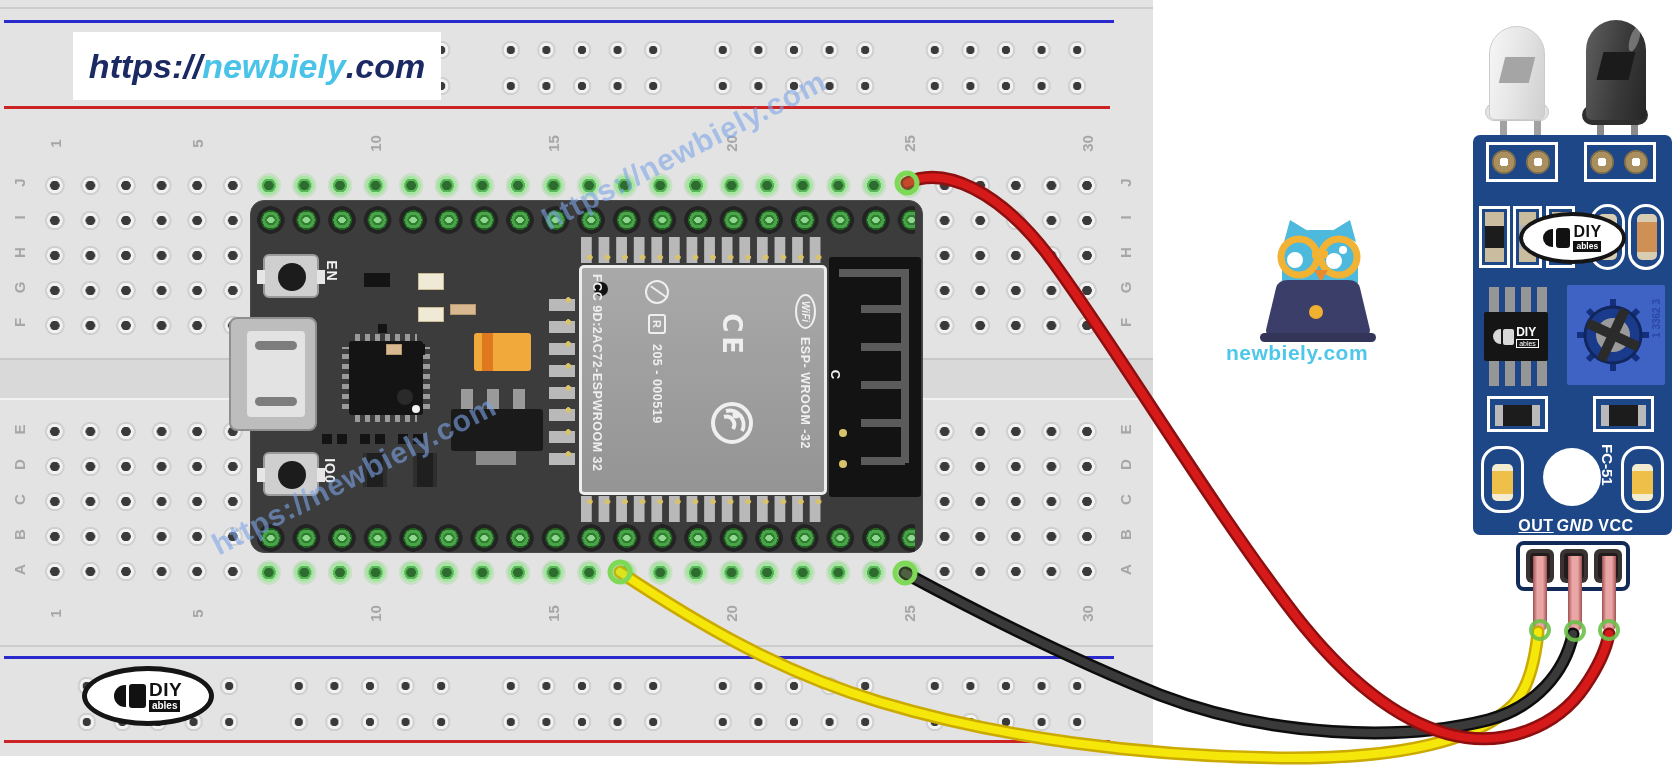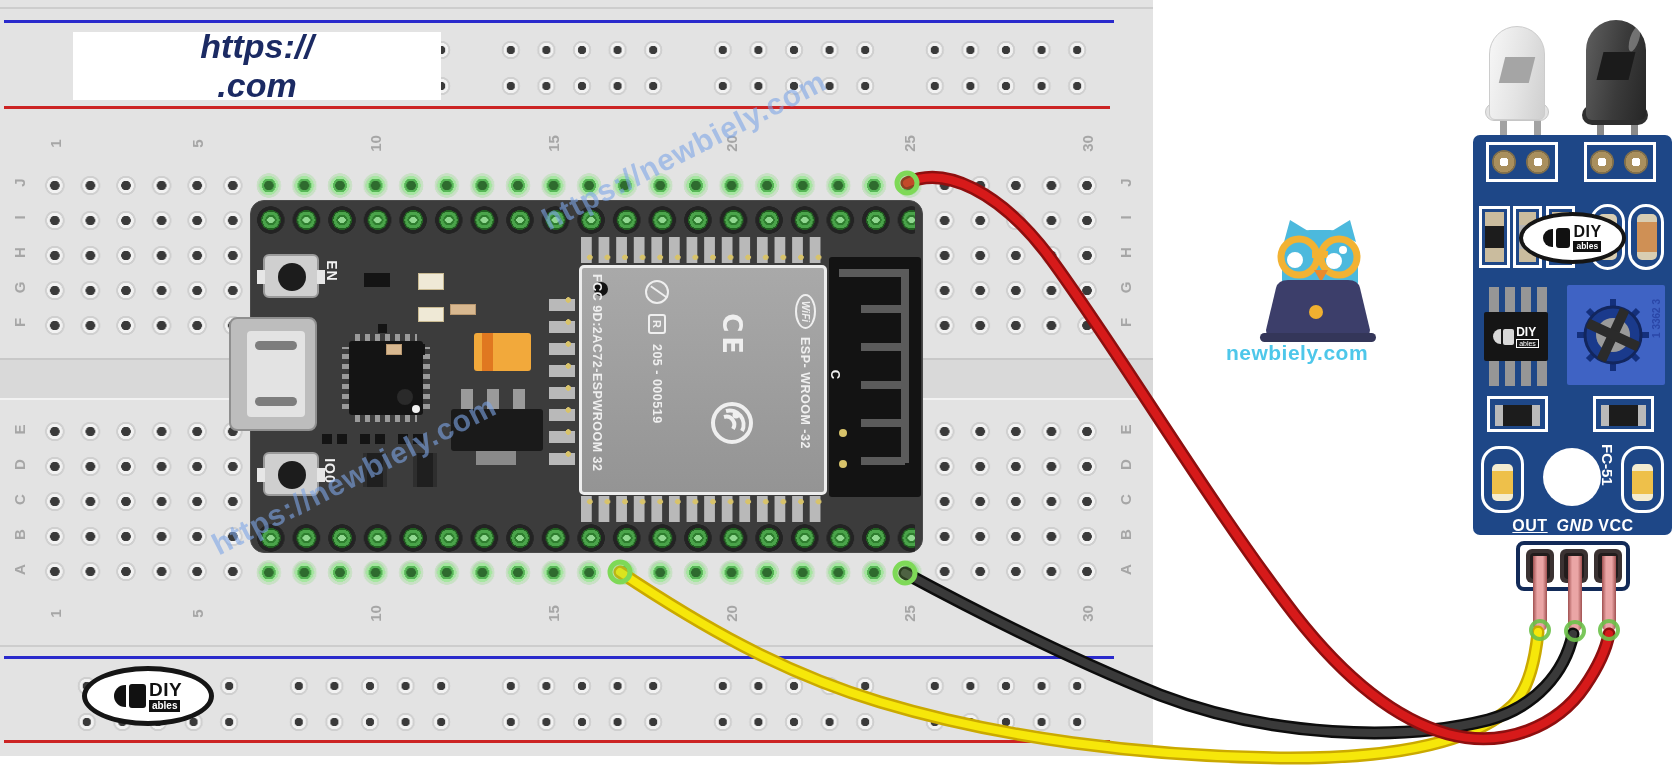--- a/index.html
+++ b/index.html
@@ -374,21 +374,21 @@
 
     <div class="abs stad" style="left:8px;top:426px;width:43px;height:67px;">
       <div class="abs" style="left:8px;top:15px;width:21px;height:37px;border-radius:5px;background:linear-gradient(#f4ecd0 0 20%,#eec04a 20% 80%,#f4ecd0 80%);"></div>
     </div>
     <div class="abs stad" style="left:148px;top:426px;width:43px;height:67px;">
       <div class="abs" style="left:8px;top:15px;width:21px;height:37px;border-radius:5px;background:linear-gradient(#f4ecd0 0 20%,#eec04a 20% 80%,#f4ecd0 80%);"></div>
     </div>
     <div class="abs" style="left:70px;top:428px;width:58px;height:58px;background:#fff;border-radius:50%;"></div>
     <span class="abs vtext" style="left:126px;top:424px;color:#fff;font-weight:bold;font-size:15px;">FC-51</span>
 
-    <span class="abs pinlbl" style="left:29px;top:497px;width:56px;text-decoration:underline;">OUT</span>
+    <span class="abs pinlbl" style="left:35px;top:497px;width:56px;text-decoration:underline;">OUT</span>
     <span class="abs pinlbl" style="left:74px;top:497px;width:56px;font-style:italic;">GND</span>
     <span class="abs pinlbl" style="left:115px;top:497px;width:56px;">VCC</span>
 
     <div class="abs" style="left:43px;top:521px;width:114px;height:50px;border:4px solid #122a58;border-radius:8px;box-sizing:border-box;"></div>
     <div class="abs hsq" style="left:53px;top:529px;width:28px;height:34px;">
         <i></i>
       </div>
     <div class="abs hsq" style="left:87px;top:529px;width:28px;height:34px;">
         <i></i>
       </div>
@@ -418,18 +418,19 @@
       <circle cx="905" cy="573" r="10"></circle>
       <circle cx="907" cy="183" r="10"></circle>
     </g>
     <g fill="none" stroke="#6cc24a" stroke-width="4" opacity="0.9">
       <circle cx="1540" cy="630" r="9"></circle>
       <circle cx="1575" cy="631" r="9"></circle>
       <circle cx="1609" cy="630" r="9"></circle>
     </g>
   </svg>
 
-  <div class="abs url-box" style="left:73px;top:32px;width:368px;height:68px;flex-direction:column;">
+  <div class="abs url-box" style="left:73px;top:32px;width:368px;height:68px;">
     <span class="url-navy">https://</span>
+      <span class="url-cyan">newbiely</span>
       <span class="url-navy">.com</span>
   </div>
 
 </div>
 
 </body></html>

